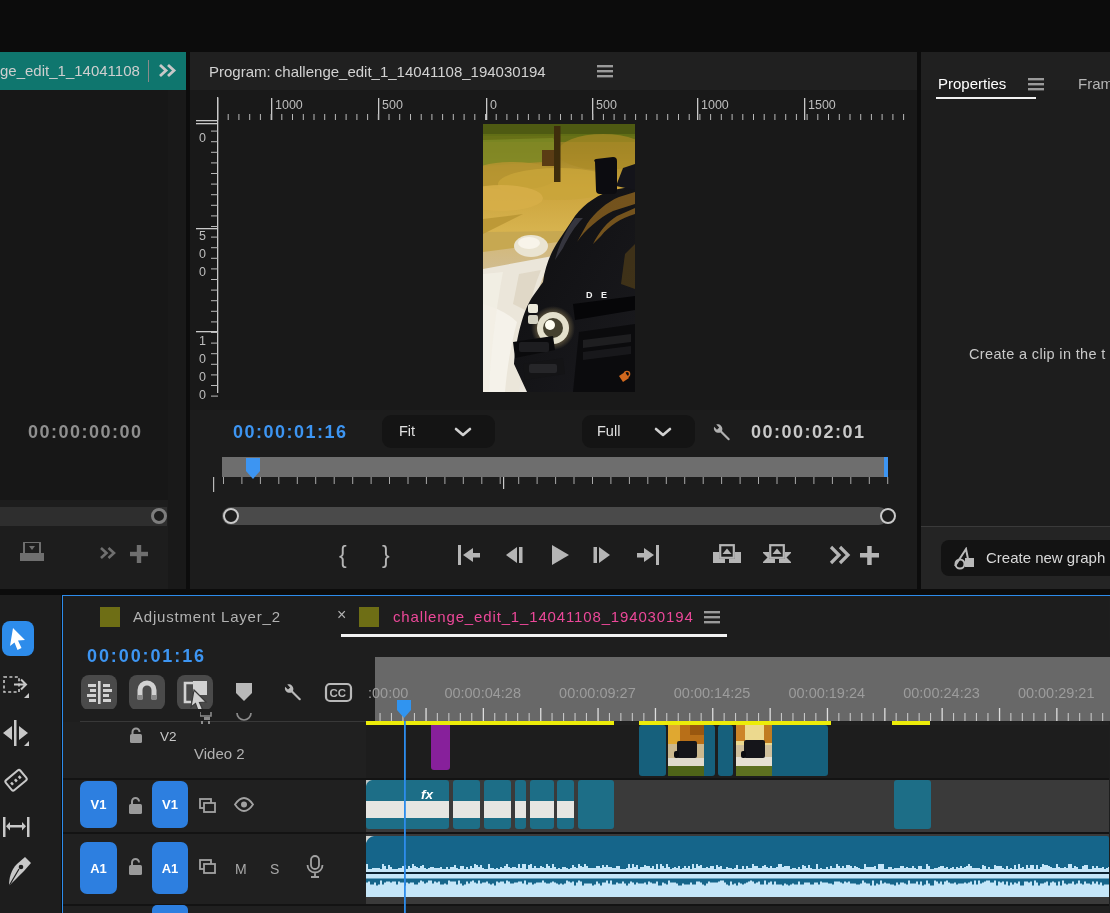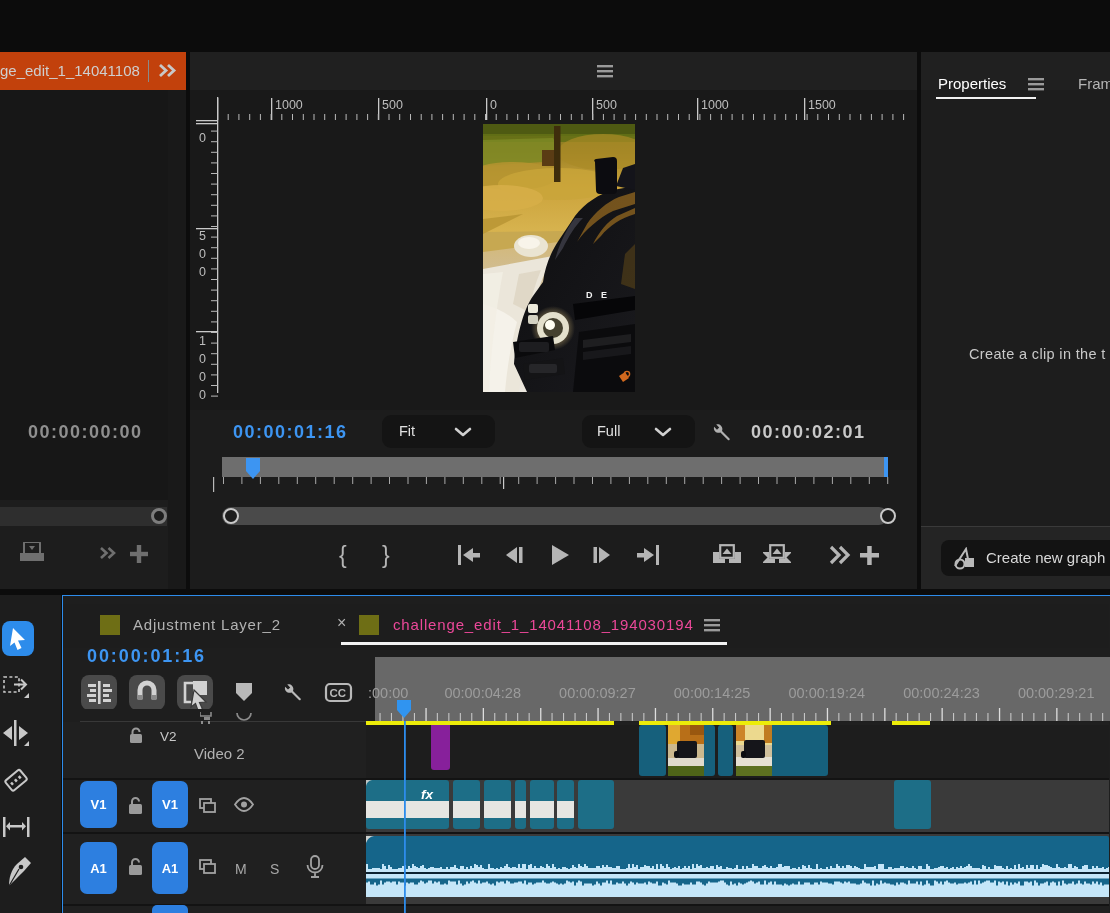--- a/index.html
+++ b/index.html
@@ -8,21 +8,21 @@
   .abs { position:absolute; }
   #stage { position:relative; width:1110px; height:913px; background:#0c0c0c; }
   .tc { letter-spacing:0.6px; font-weight:bold; }
 </style>
 </head>
 <body>
 <div id="stage">
 
 
   <div class="abs" style="left:0;top:52px;width:186px;height:537px;background:#1d1d1d;">
-    <div class="abs" style="left:0;top:0;width:186px;height:38px;background:#c2410c;padding-left:47px;">
+    <div class="abs" style="left:0;top:0;width:186px;height:38px;background:#0f766e;padding-left:47px;">
       <div class="abs" style="left:0;top:10px;font-size:15px;color:#cfcfcf;">ge_edit_1_14041108</div>
       <div class="abs" style="left:148px;top:8px;width:1px;height:22px;background:#8a8a8a;"></div>
       <svg class="abs" style="left:158px;top:11px;" width="22" height="15" viewBox="0 0 22 15">
           <path d="M2 2 L8 7.5 L2 13 M10 2 L16 7.5 L10 13" fill="none" stroke="#c8c8c8" stroke-width="2.8"></path>
         </svg>
     </div>
     <div class="abs" style="left:0;top:38px;width:186px;height:410px;background:#171717;"></div>
     <div class="abs tc" style="left:28px;top:370px;font-size:18px;color:#8f8f8f;letter-spacing:1.5px;text-align:right;">00:00:00:00</div>
 
     <div class="abs" style="left:0;top:455px;width:167px;height:19px;background:#2e2e2e;"></div>
@@ -38,20 +38,21 @@
       </svg>
     <svg class="abs" style="left:129px;top:492px;" width="20" height="20" viewBox="0 0 20 20">
         <rect x="1" y="7.8" width="18" height="4.4" fill="#6f6f6f"></rect>
         <rect x="7.8" y="1" width="4.4" height="18" fill="#6f6f6f"></rect>
       </svg>
     <div class="abs" style="left:168px;top:38px;width:18px;height:499px;background:#191919;"></div>
   </div>
 
   <div class="abs" style="left:190px;top:52px;width:727px;height:537px;background:#1c1c1c;">
     <div class="abs" style="left:0;top:0;width:727px;height:38px;background:#202020;">
+      <div class="abs" style="left:19px;top:11px;font-size:15px;color:#d2d2d2;">Program: challenge_edit_1_14041108_194030194</div>
       <svg class="abs" style="left:407px;top:13px;" width="16" height="13" viewBox="0 0 16 13">
         <rect x="0" y="0" width="16" height="2.4" fill="#9a9a9a"></rect>
         <rect x="0" y="5" width="16" height="2.4" fill="#9a9a9a"></rect>
         <rect x="0" y="10" width="16" height="2.4" fill="#9a9a9a"></rect>
       </svg>
     </div>
 
     <div class="abs" style="left:0;top:38px;width:727px;height:320px;background:#191919;"></div>
     <div id="hruler" class="abs" style="left:0;top:38px;width:727px;height:34px;"><svg width="727" height="34" viewBox="0 0 727 34" style="overflow:visible">
           <rect x="27" y="8" width="1.3" height="22" fill="#c9c9c9"></rect>
@@ -399,21 +400,21 @@
         <rect x="8" y="230" width="16" height="2.5" fill="#c8c8c8"></rect>
         <path d="M10 227 L6 231.2 L10 235.5 Z" fill="#c8c8c8"></path>
         <path d="M22 227 L26 231.2 L22 235.5 Z" fill="#c8c8c8"></path>
         <path d="M9 291 C9 283 11 275 17 269 L25 262 L31 268 L24 276 C18 282 13 287 9 291 Z" fill="#c8c8c8"></path>
         <circle cx="21" cy="272" r="2.3" fill="#1d1d1d"></circle>
         <path d="M9 291 L19 274" stroke="#1d1d1d" stroke-width="1.2"></path>
       </svg></div>
 
   <div class="abs" style="left:62px;top:595px;width:1048px;height:318px;background:#1e1e1e;border-top:1.5px solid #2d8ceb;border-left:1.5px solid #2d8ceb;" id="timeline">
 
-    <div class="abs" style="left:0;top:8px;width:1046px;height:44px;background:#1d1d1d;">
+    <div class="abs" style="left:0;top:0;width:1046px;height:44px;background:#1d1d1d;">
       <div class="abs" style="left:37px;top:11px;width:20px;height:20px;background:#6e6e15;"></div>
       <div class="abs" style="left:70px;top:12px;font-size:15px;color:#b2b2b2;letter-spacing:0.8px;">Adjustment Layer_2</div>
       <div class="abs" style="left:274px;top:10px;font-size:16px;color:#b2b2b2;">×</div>
       <div class="abs" style="left:296px;top:11px;width:20px;height:20px;background:#6e6e15;"></div>
       <div class="abs" style="left:330px;top:12px;font-size:15px;color:#ec4899;letter-spacing:0.85px;">challenge_edit_1_14041108_194030194</div>
       <svg class="abs" style="left:641px;top:15px;" width="16" height="13" viewBox="0 0 16 13">
         <rect x="0" y="0" width="16" height="2.4" fill="#9a9a9a"></rect>
         <rect x="0" y="5" width="16" height="2.4" fill="#9a9a9a"></rect>
         <rect x="0" y="10" width="16" height="2.4" fill="#9a9a9a"></rect>
       </svg>

